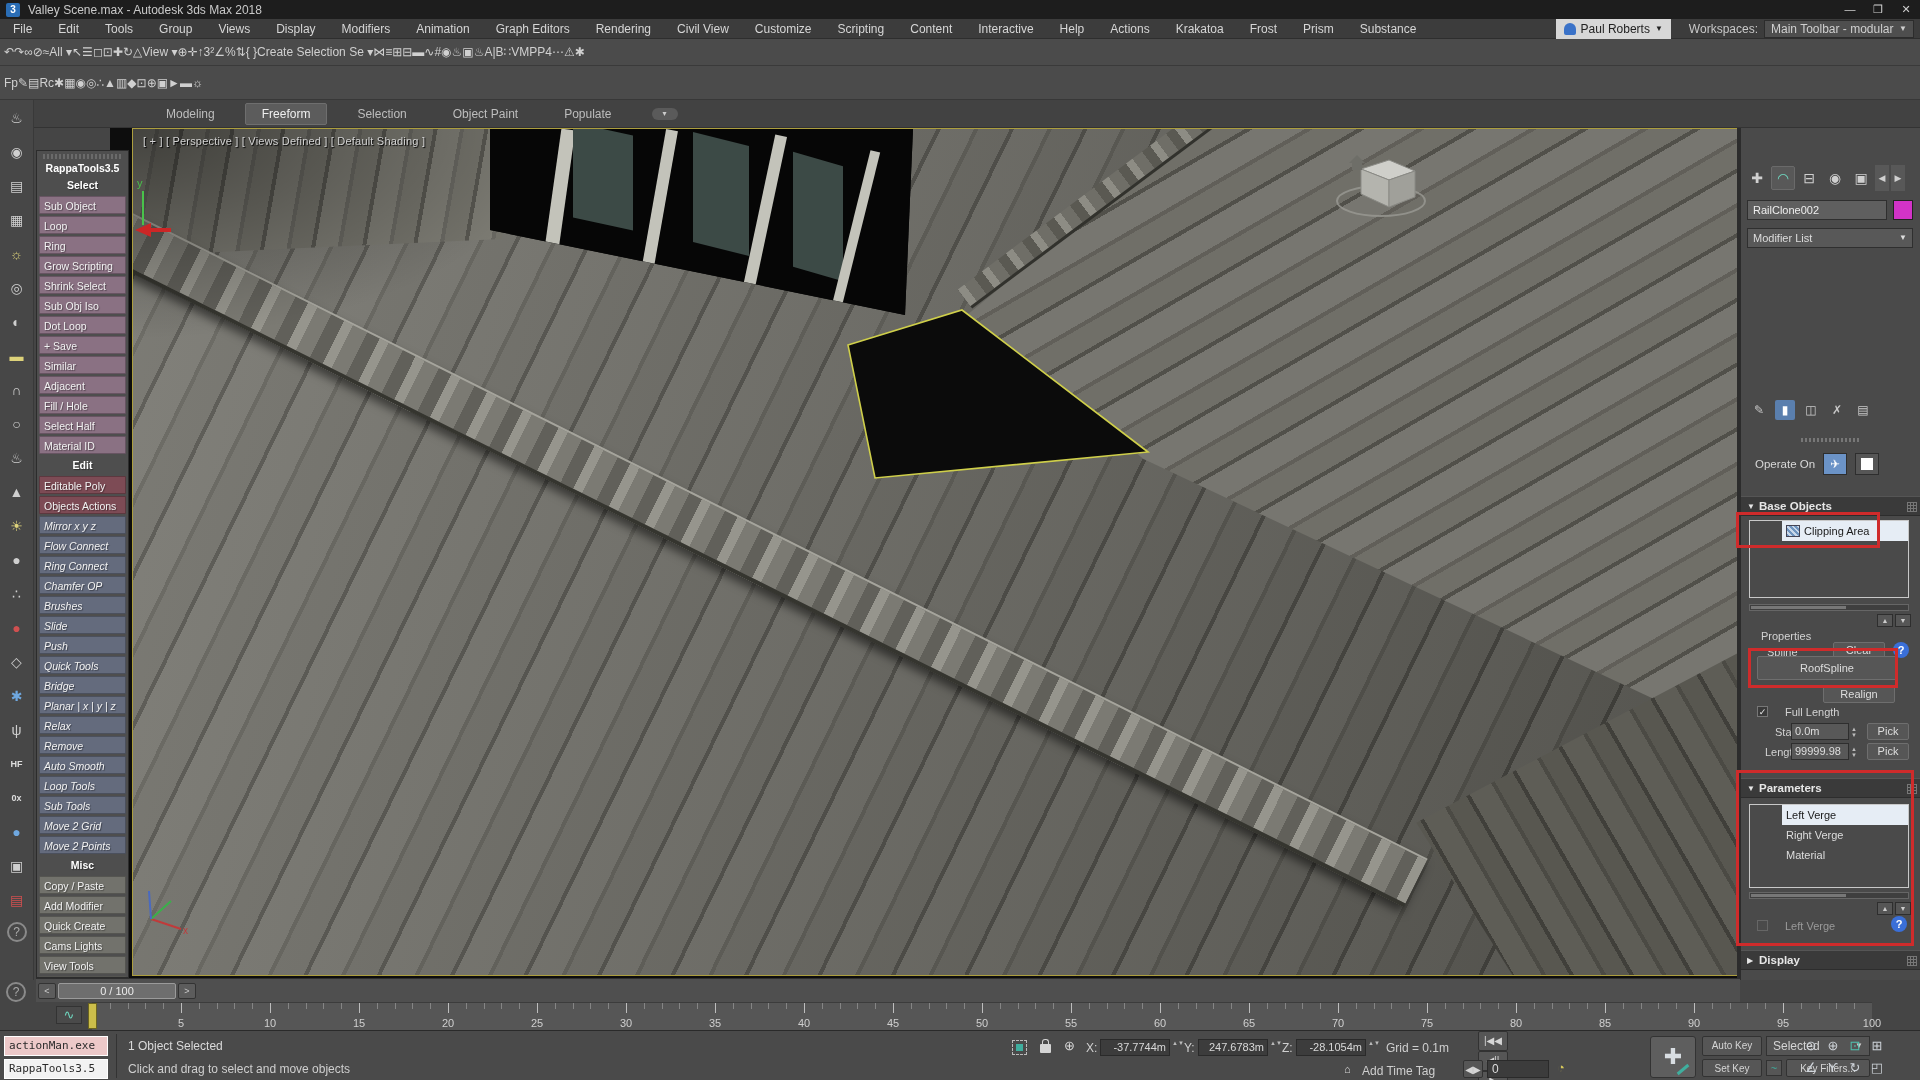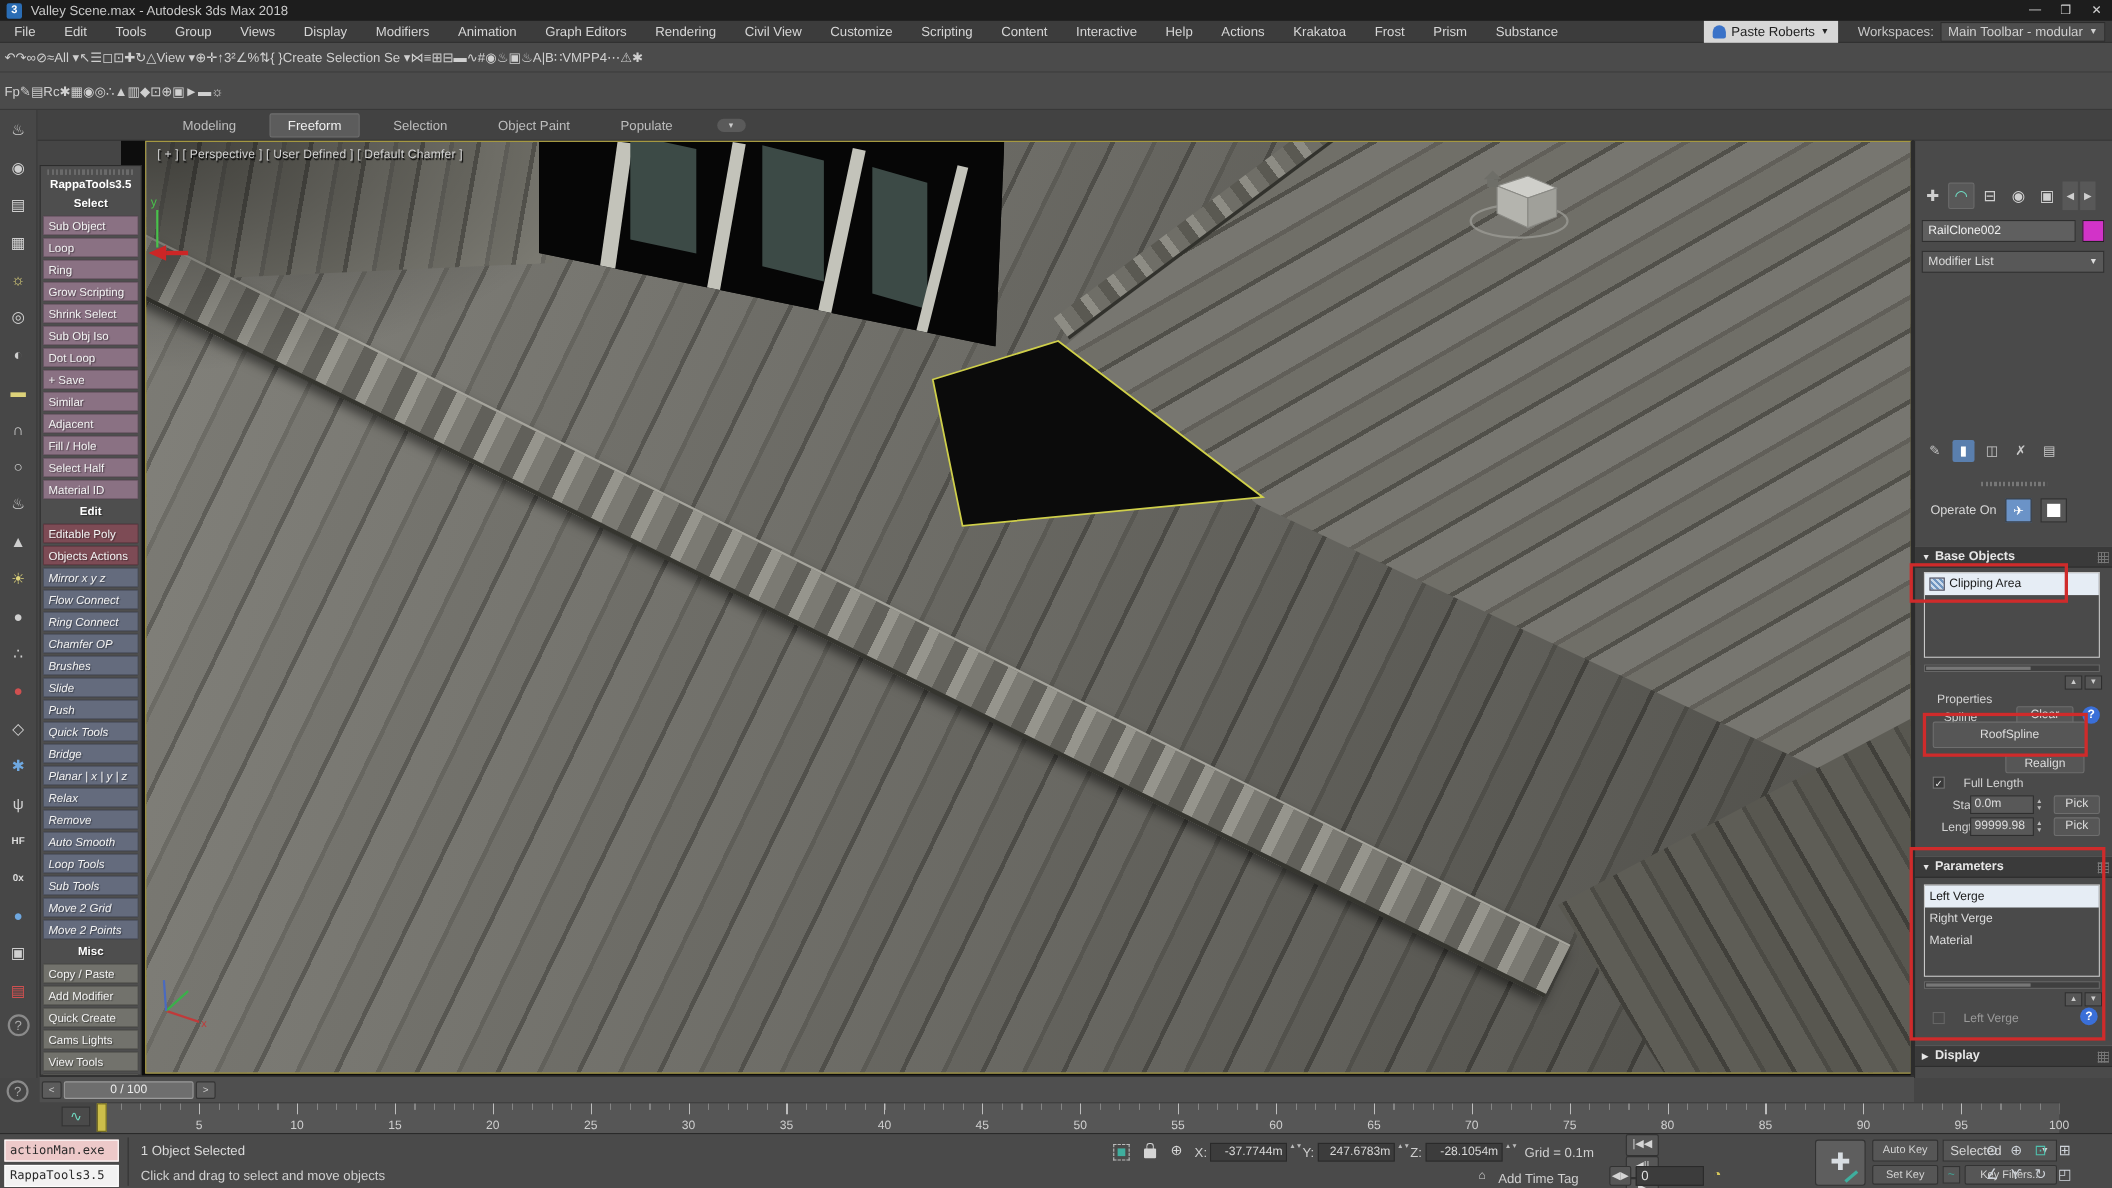--- a/index.html
+++ b/index.html
@@ -96,21 +96,21 @@
   .rp-divider { left:60px; top:310px; width:60px; height:4px; background:repeating-linear-gradient(90deg,#777 0 2px, transparent 2px 4px); }
   .rp-operate { left:14px; top:324px; width:160px; height:24px; display:flex; align-items:center; gap:8px; }
   .rp-operate span { position:static; color:#d8d8d8; font-size:11.5px; }
   .op-btn { position:static; width:24px; height:22px; border:1px solid #2e2e2e; display:flex; align-items:center; justify-content:center; background:#565656; }
   .op-btn.act { background:#6b93c7; color:#fff; }
   .op-white { position:static; width:12px; height:12px; background:#fff; }
   .rollout { left:0; width:180px; height:20px; background:#3a3a3a; border-top:1px solid #555; border-bottom:1px solid #2d2d2d; color:#e6e6e6; font-weight:bold; font-size:11.5px; line-height:19px; padding-left:18px; }
   .rollout .arr { left:6px; top:0; font-size:8px; font-weight:normal; }
   .rollout .grip { right:4px; top:5px; width:10px; height:10px; background:repeating-linear-gradient(90deg,#777 0 1px, transparent 1px 3px), repeating-linear-gradient(0deg,#777 0 1px, transparent 1px 3px); }
   .rp-list { background:#4a4a4a; border:1px solid #c8c8c8; }
-  .li-row { position:static; display:flex; align-items:center; height:20px; padding-left:4px; color:#ddd; gap:4px; }
+  .li-row { position:static; display:flex; align-items:center; height:20px; padding-left:4px; color:#ddd; gap:4px;margin-left:32px; }
   .li-row.sel { background:#e6edf5; color:#1a1a1a; }
   .li-ico { position:static; width:14px; height:12px; background:repeating-linear-gradient(45deg,#6f95c0 0 2px,#c8d8ea 2px 4px); border:1px solid #445; }
   .hscroll { height:7px; background:#3f3f3f; border:1px solid #666; }
   .hscroll div { left:1px; top:1px; width:60%; height:3px; background:#777; }
   .updown { display:flex; gap:2px; }
   .ud-b { position:static; width:16px; height:13px; background:#565656; border:1px solid #2e2e2e; color:#ccc; font-size:7px; display:flex; align-items:center; justify-content:center; }
   .rp-lbl { color:#d2d2d2;padding-left:12px; }
   .rp-btn { background:#565656; border:1px solid #6e6e6e; color:#ddd; text-align:center; border-radius:2px; }
   .help-c { width:16px; height:16px; background:#3a6fd8; border-radius:50%; color:#fff; font-weight:bold; text-align:center; line-height:16px; font-size:11px; }
   .spin-f { background:#585858; border:1px solid #2e2e2e; color:#ddd; padding:0 3px; line-height:15px; }
@@ -202,21 +202,21 @@
       <span class="menu-item">Interactive</span>
       <span class="menu-item">Help</span>
       <span class="menu-item">Actions</span>
       <span class="menu-item">Krakatoa</span>
       <span class="menu-item">Frost</span>
       <span class="menu-item">Prism</span>
       <span class="menu-item">Substance</span>
     </div>
   <div class="user-chip">
     <span class="user-avatar"></span>
-    <span>Paste Roberts</span>
+    <span>Paul Roberts</span>
     <span class="caret">▼</span>
   </div>
   <span class="ws-label">Workspaces:</span>
   <div class="ws-dd">
     <span>Main Toolbar - modular</span>
     <span class="caret">▼</span>
   </div>
 </div>
 
 <div class="toolbar1">
@@ -374,21 +374,21 @@
       <g>
         <ellipse cx="1248" cy="72" rx="44" ry="15" fill="none" stroke="#9a9a94" stroke-width="2" opacity="0.8"></ellipse>
         <polygon points="1228,40 1256,31 1282,42 1256,51" fill="#cfcfca" stroke="#8a8a85"></polygon>
         <polygon points="1228,40 1256,51 1256,78 1228,65" fill="#b4b4ae" stroke="#8a8a85"></polygon>
         <polygon points="1256,51 1282,42 1282,68 1256,78" fill="#a0a09a" stroke="#8a8a85"></polygon>
         <polygon points="1216,34 1224,26 1232,34" fill="#6e6e68"></polygon>
         <rect x="1219" y="34" width="10" height="7" fill="#6e6e68"></rect>
       </g>
     </svg>
 
-    <div class="vp-label">[ + ] [ Perspective ] [ User Defined ] [ Default Chamfer ]</div>
+    <div class="vp-label">[ + ] [ Perspective ] [ Views Defined ] [ Default Shading ]</div>
   </div>
 </div>
 <div class="gap-col"></div>
 
 <div class="rappa">
   <div class="ra-grip"></div>
   <div class="ra-title">RappaTools3.5</div>
   <div>
 
   <div class="ra-item hdr">Select</div>

